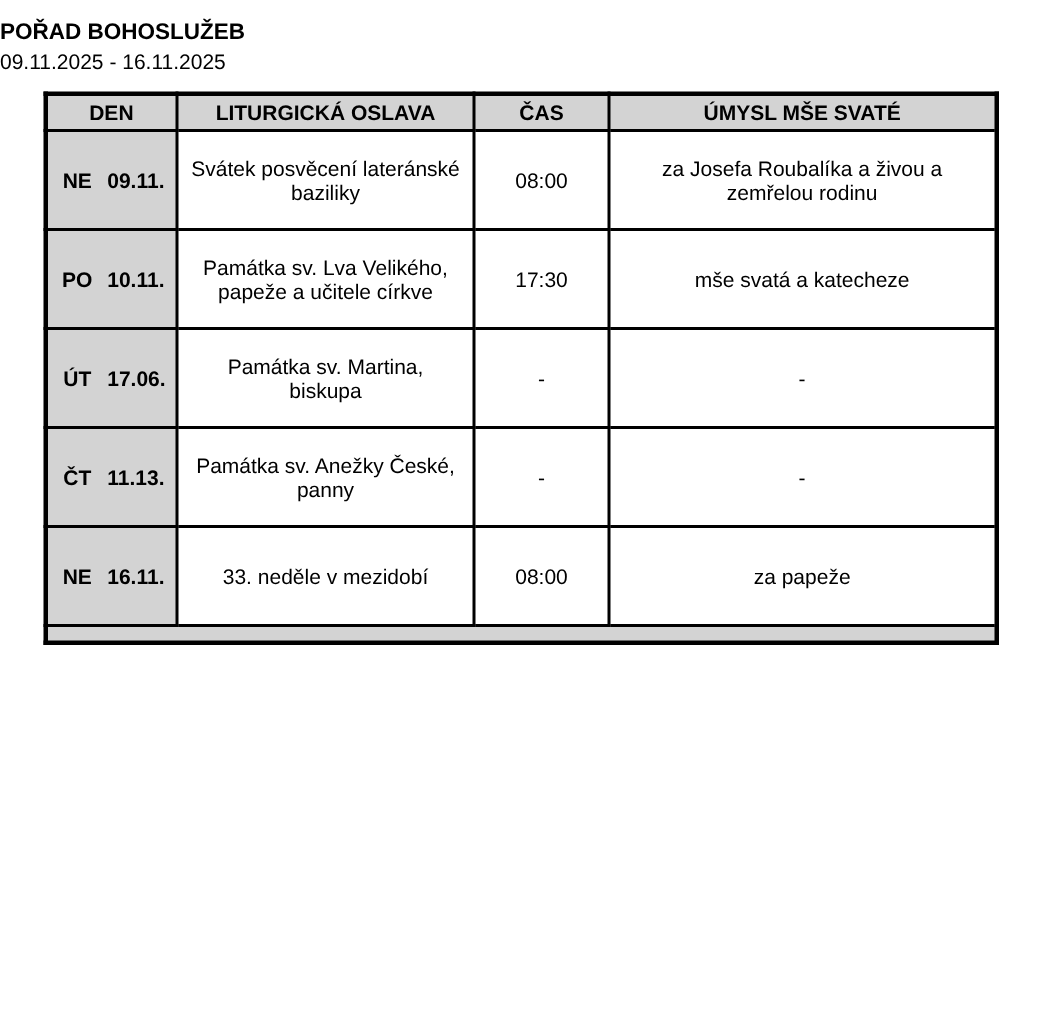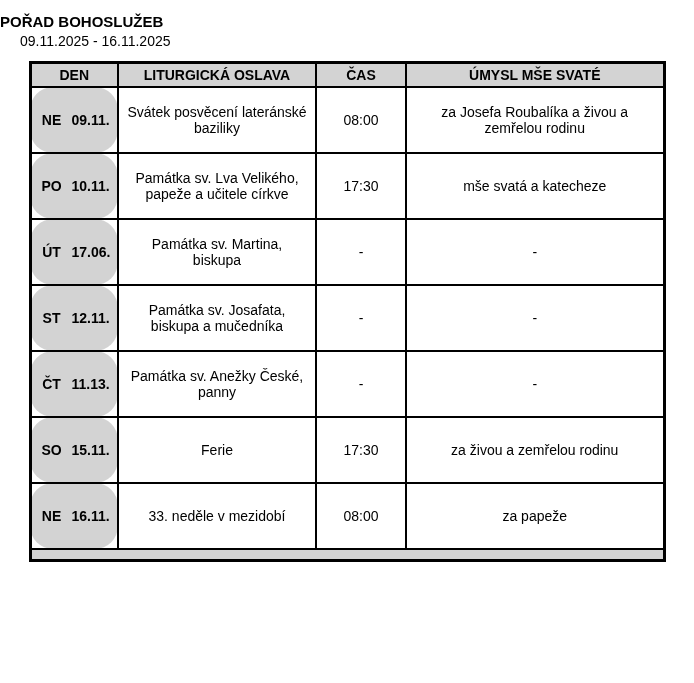--- a/index.html
+++ b/index.html
@@ -14,21 +14,20 @@
   .doc-header { text-align: left; padding-top: 12px; }
   .doc-title, .doc-subtitle {
     font-size: 15px;
     font-weight: bold;
     line-height: 20px;
   }
   .doc-daterange {
     font-size: 14px;
     line-height: 19px;
     font-weight: normal;
-    padding-left: 20px;
   }
   table.schedule {
     border-collapse: collapse;
     table-layout: fixed;
     width: 634px;
     margin: 10px auto 0 auto;
     border: 3px solid #000;
   }
   table.schedule th,
   table.schedule td {
@@ -44,21 +43,20 @@
     height: 24px;
     padding: 2px 4px;
   }
   tbody tr { height: 66px; }
   td.day-cell {
     background: var(--day-bg, #d3d3d3);
     font-weight: bold;
     text-align: left;
     padding-left: 8px;
     white-space: nowrap;
-    border-radius: 23px;
   }
   td.day-cell .day-abbrev {
     display: inline-block;
     min-width: 24px;
     margin-right: 8px;
   }
   td.celebration-cell { padding: 2px 14px; }
   tfoot td.footer-strip {
     background: var(--day-bg, #d3d3d3);
     height: 12px;
@@ -101,36 +99,24 @@
         <td class="time-cell">17:30</td>
         <td class="intention-cell">mše svatá a katecheze</td>
       </tr>
       <tr>
         <td class="day-cell"><span class="day-abbrev">ÚT</span><span class="day-date">17.06.</span></td>
         <td class="celebration-cell">Památka sv. Martina, biskupa</td>
         <td class="time-cell">-</td>
         <td class="intention-cell">-</td>
       </tr>
       <tr>
-        <td class="day-cell"><span class="day-abbrev">ST</span><span class="day-date">12.11.</span></td>
-        <td class="celebration-cell">Památka sv. Josafata, biskupa a mučedníka</td>
-        <td class="time-cell">-</td>
-        <td class="intention-cell">-</td>
-      </tr>
-      <tr>
         <td class="day-cell"><span class="day-abbrev">ČT</span><span class="day-date">11.13.</span></td>
         <td class="celebration-cell">Památka sv. Anežky České, panny</td>
         <td class="time-cell">-</td>
         <td class="intention-cell">-</td>
-      </tr>
-      <tr>
-        <td class="day-cell"><span class="day-abbrev">SO</span><span class="day-date">15.11.</span></td>
-        <td class="celebration-cell">Ferie</td>
-        <td class="time-cell">17:30</td>
-        <td class="intention-cell">za živou a zemřelou rodinu</td>
       </tr>
       <tr>
         <td class="day-cell"><span class="day-abbrev">NE</span><span class="day-date">16.11.</span></td>
         <td class="celebration-cell">33. neděle v mezidobí</td>
         <td class="time-cell">08:00</td>
         <td class="intention-cell">za papeže</td>
       </tr>
     </tbody>
   <tfoot>
     <tr>

